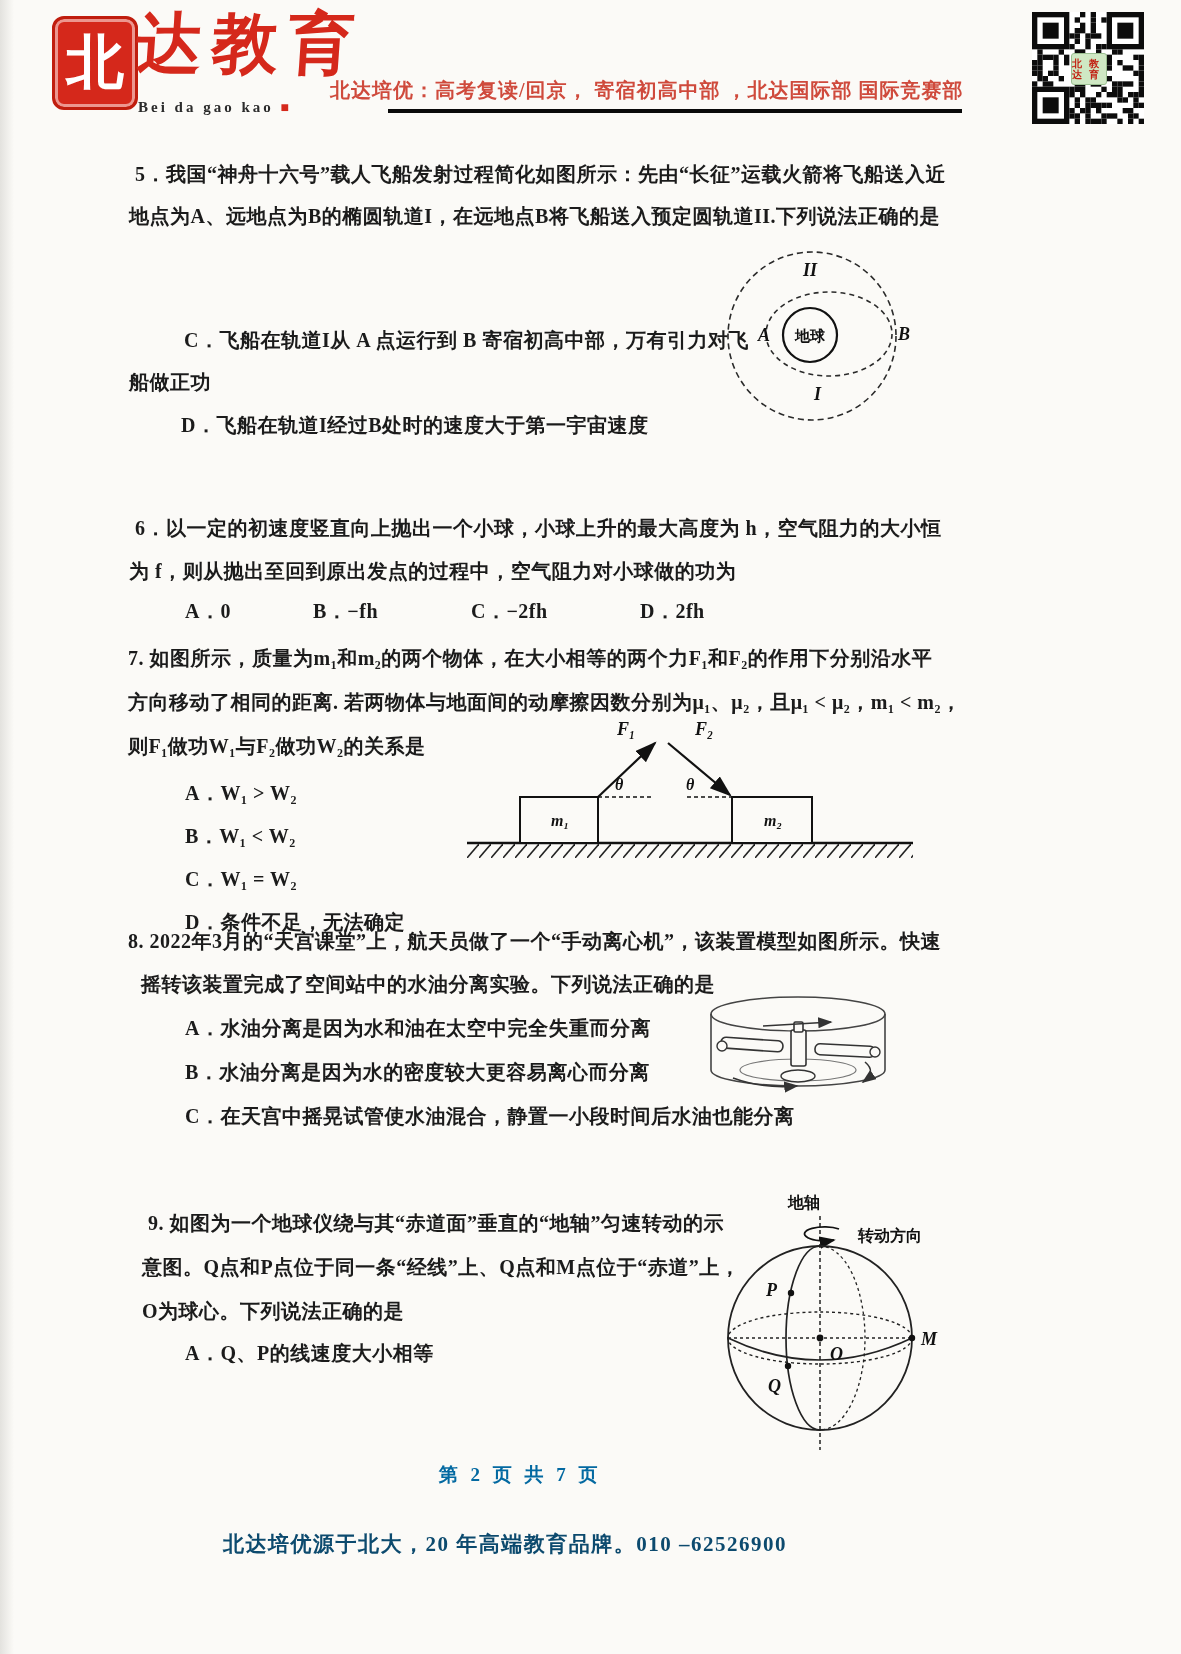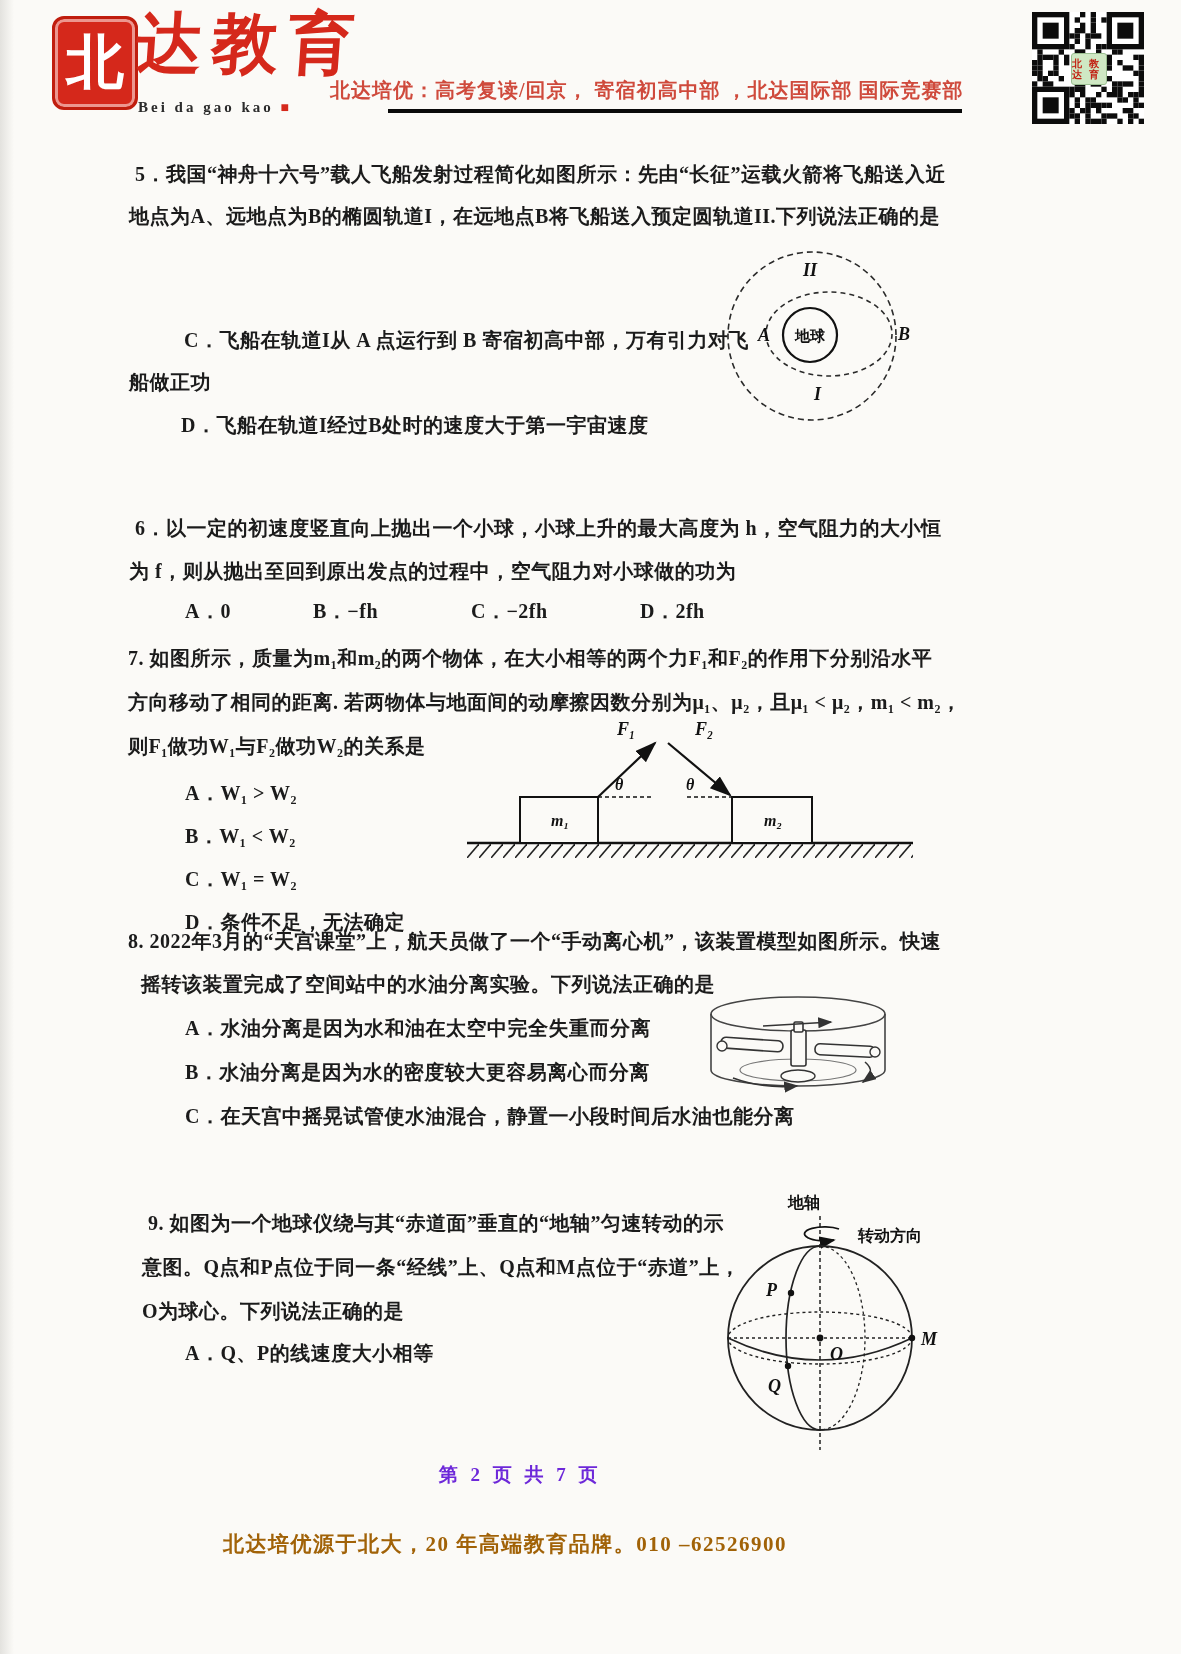--- a/index.html
+++ b/index.html
@@ -58,25 +58,25 @@
   }
   
   .diag{position:absolute;}
   text.math{font:italic 700 18px "Liberation Serif","DejaVu Serif",serif;fill:#111;}
   text.math-sm{font:italic 700 16px "Liberation Serif","DejaVu Serif",serif;fill:#111;}
   text.cjk{font:700 15px "Liberation Serif",serif;fill:#111;}
   text.cjk-b{font:700 16px "Liberation Serif",serif;fill:#111;}
   
   .page-num{
     position:absolute;left:0;top:1464px;width:1040px;text-align:center;
-    font:700 19px/1.2 "Liberation Serif",serif;color:#6d28d9;letter-spacing:4px;
+    font:700 19px/1.2 "Liberation Serif",serif;color:#0369a1;letter-spacing:4px;
   }
   .footer-red{
     position:absolute;left:0;top:1532px;width:1010px;text-align:center;
-    font:700 21px/1.2 "Liberation Serif",serif;color:#a16207;letter-spacing:1.5px;
+    font:700 21px/1.2 "Liberation Serif",serif;color:#0c4a6e;letter-spacing:1.5px;
   }
 </style>
 </head>
 <body>
 
 <div class="page">
 
   <div class="seal">
     <span class="seal-char">北</span>
   </div>

